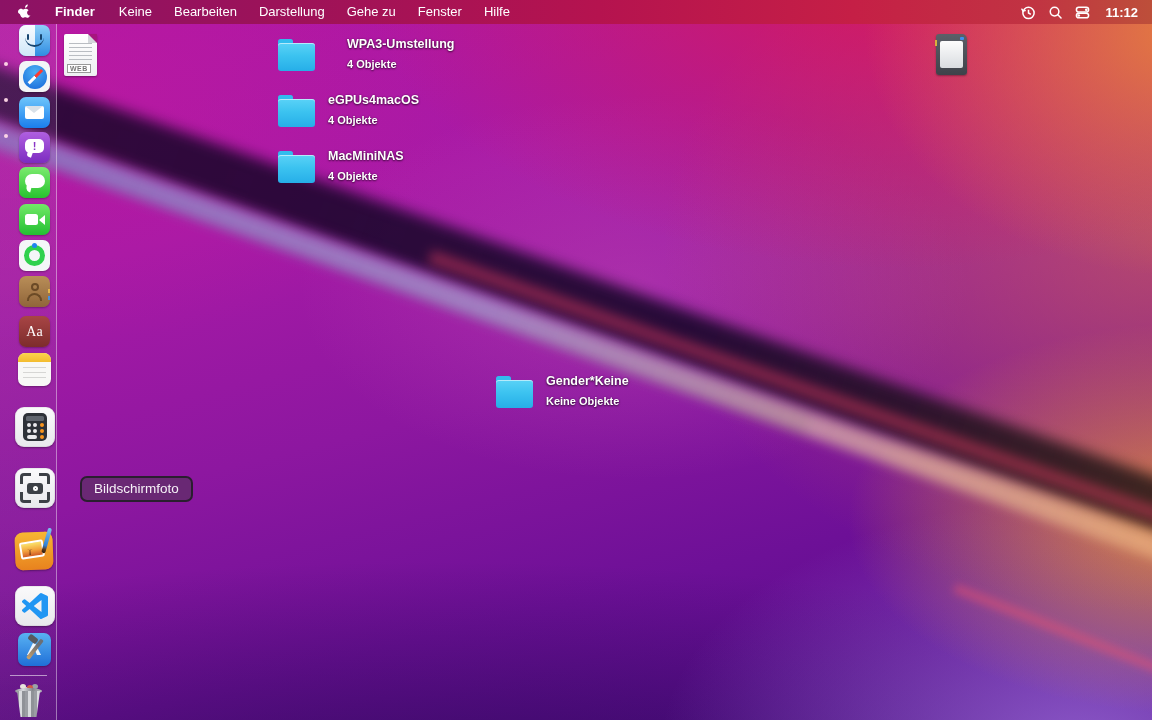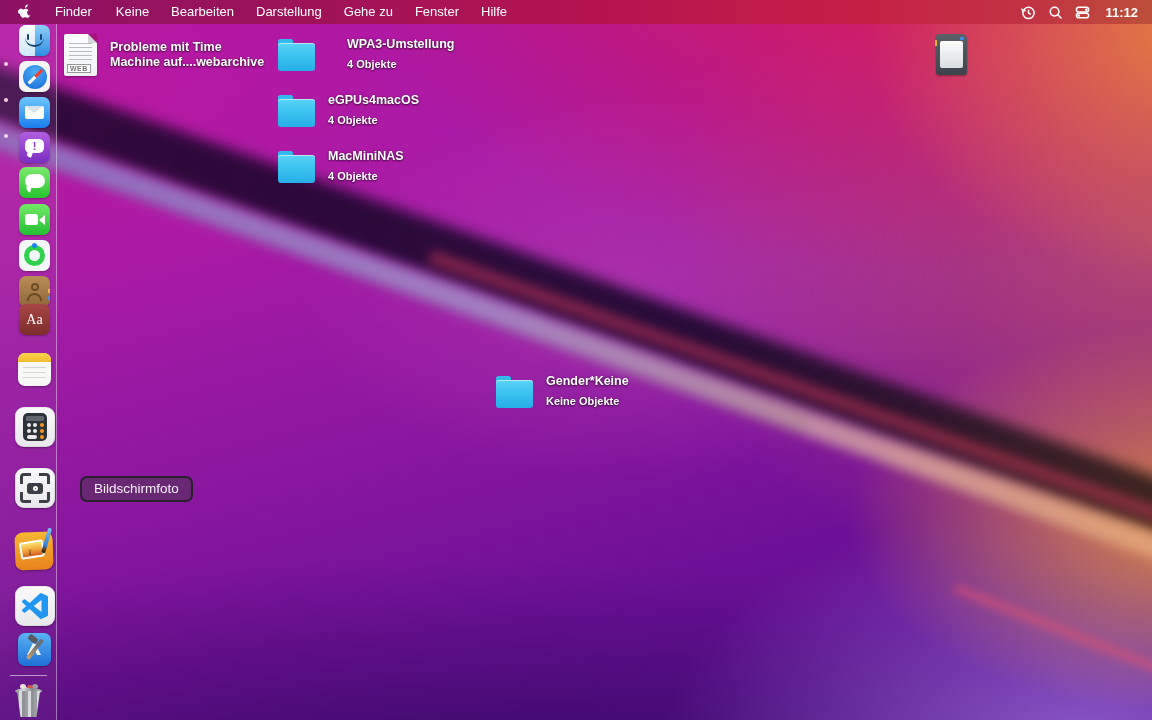--- a/index.html
+++ b/index.html
@@ -32,21 +32,21 @@
                   background:rgba(236,82,112,.55); }
 
   
   .menubar { position:absolute; left:0; top:0; width:1152px; height:24px; z-index:10;
     display:flex; align-items:center; color:#fff; font-size:13px;
     background:linear-gradient(90deg,#8c1265 0%,#9c1259 24%,#b5134f 52%,#c51f46 74%,#c13442 90%,#bd4f3a 100%);
   }
   .apple { width:34px; display:flex; justify-content:center; margin-left:8px; }
   .apple svg { width:14px; height:16px; fill:#fff; }
   .menu-item { padding:0 11px; line-height:24px; white-space:nowrap; }
-  .menu-item.app { font-weight:400; padding:0 13px; }
+  .menu-item.app { font-weight:700; padding:0 13px; }
   .menubar-right { margin-left:auto; display:flex; align-items:center; gap:10px; padding-right:14px; }
   .status-icon { width:17px; height:17px; display:flex; align-items:center; justify-content:center; }
   .status-icon svg { width:15px; height:15px; stroke:#fff; fill:none; stroke-width:1.6; }
   .clock-text { font-size:13px; font-weight:600; margin-left:4px; }
 
   
   .desk-item { position:absolute; display:flex; align-items:center; gap:13px; z-index:5; cursor:default; }
   .desk-label { color:#fff; text-shadow:0 1px 2px rgba(0,0,0,.6), 0 0 2px rgba(0,0,0,.35); }
   .desk-label .t { font-size:12.5px; font-weight:700; line-height:15px; }
   .desk-label .d { font-size:11px;  font-weight:700; line-height:14px; margin-top:5px; }
@@ -230,24 +230,20 @@
     <span class="clock-text">11:12</span>
   </div>
 </header>
 
 <div class="desk-item" style="left:64px; top:34px;">
   <div class="doc-ico">
     <div class="fold"></div>
       <div class="lines"></div>
     <div class="web-badge">WEB</div>
   </div>
-  <div class="desk-label">
-    <div class="t">Probleme mit Time</div>
-    <div class="t">Machine auf....webarchive</div>
-  </div>
 </div>
 
 <div class="desk-item" style="left:278px; top:37px;gap:32px;">
   <div class="folder-ico">
       <div class="tab"></div>
       <div class="body"></div>
     </div>
   <div class="desk-label">
     <div class="t">WPA3-Umstellung</div>
     <div class="d">4 Objekte</div>
@@ -345,21 +341,21 @@
       </div>
   </div>
   <div class="dock-item" style="left:19px; top:252px;">
     <div class="tile tile32 ico-contacts">
       <div class="head"></div>
         <div class="body"></div>
         <div class="tab2"></div>
         <div class="tab3"></div>
     </div>
   </div>
-  <div class="dock-item" style="left:19px; top:280px;">
+  <div class="dock-item" style="left:19px; top:292px;">
     <div class="tile tile32 ico-dictionary">Aa</div>
   </div>
   <div class="dock-item" style="left:18px; top:329px;">
     <div class="tile ico-notes">
         <div class="top"></div>
         <div class="lines"></div>
       </div>
   </div>
   <div class="dock-item" style="left:15px; top:383px;">
     <div class="plate">

